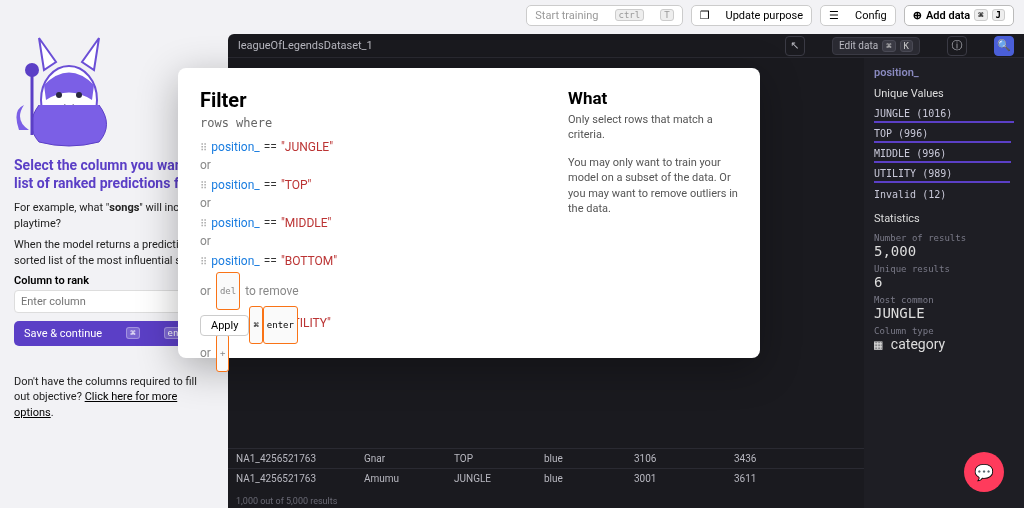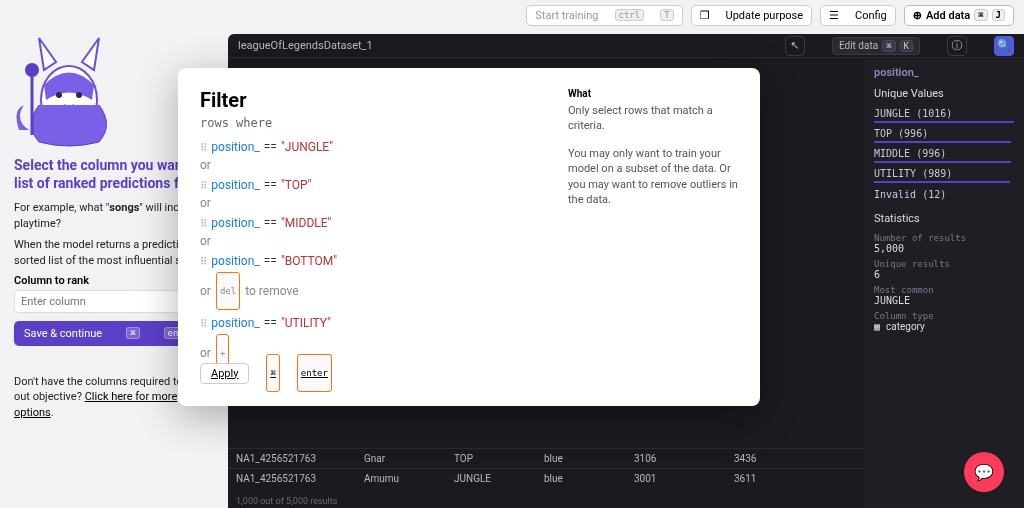--- a/index.html
+++ b/index.html
@@ -26,36 +26,36 @@
 .data-row { display:flex; height:20px; align-items:center; border-top:1px solid #2a2a32; }
 .data-row > div { padding:0 8px; }
 .c0{width:128px;} .c1{width:90px;} .c2{width:90px;} .c3{width:90px;} .c4{width:100px;} .c5{width:100px;}
 .footer-count { position:absolute; bottom:0; left:0; font-size:9px; color:#6a6a75; padding:2px 8px; }
 .right-panel { position:absolute; right:0; top:24px; bottom:0; width:160px; background:#1e1e24; padding:8px 10px; font-size:10px; }
 .rp-title { color:#8a8ac0; font-weight:600; margin-bottom:8px; font-size:11px; }
 .rp-section { font-size:11px; margin-bottom:8px; color:#ddd; }
 .uv-row { font-family:monospace; font-size:10px; margin-bottom:2px; color:#c8c8d8; }
 .uv-bar { height:2px; background:#5b3fc6; margin-bottom:5px; }
 .stat-label { font-family:monospace; color:#7a7a88; font-size:9px; margin-top:5px; }
-.stat-val { font-family:monospace; color:#ddd; font-size:10px; }
-.modal { position:absolute; left:178px; top:68px; width:582px; height:338px; background:#fff; border-radius:8px; box-shadow:0 10px 40px rgba(0,0,0,.3); padding:20px 22px; display:flex; gap:30px; }
+.stat-val { font-family:monospace; color:#ddd; font-size:14px; }
+.modal { position:absolute; left:178px; top:68px; width:582px; height:290px; background:#fff; border-radius:8px; box-shadow:0 10px 40px rgba(0,0,0,.3); padding:20px 22px; display:flex; gap:30px; }
 .modal-left { flex:1; }
 .modal-title { font-size:20px; font-weight:700; margin-bottom:4px; }
 .subhead { font-family:monospace; font-size:12px; color:#666; margin-bottom:10px; }
 .filter-row { font-family:monospace; font-size:12px; display:flex; align-items:center; gap:4px; margin-bottom:4px; }
 .grip { color:#aaa; font-size:10px; cursor:grab; }
 .col-name { color:#1a7de0; }
 .op { color:#333; }
 .val { color:#b33; }
 .or-row { font-family:monospace; font-size:12px; color:#888; margin:2px 0 6px 0; display:flex; gap:5px; align-items:center;}
 .lilkbd { border:1px solid #f97316; border-radius:3px; padding:13px 3px; font-size:9px; font-family:monospace; background:#fafafa; }
-.apply-area { position:absolute; bottom:14px; left:22px; display:flex; gap:17px; align-items:center;text-decoration:underline; }
+.apply-area { position:absolute; bottom:14px; left:22px; display:flex; gap:0; align-items:center; }
 .apply-btn { border:1px solid #ccc; background:#fff; padding:3px 10px; border-radius:4px; font-size:11px; }
 .modal-right { width:170px; font-size:11px; color:#444; }
-.mr-h { font-weight:700; font-size:10px; margin-bottom:4px; color:#000; }
+.mr-h { font-weight:700; font-size:17px; margin-bottom:4px; color:#000; }
 .mr-p { font-size:11px; line-height:1.4; margin-bottom:12px; color:#555;}
 .partial-col { position:absolute; left:756px; top:28px; font-size:10px; color:#9a9ab0; font-family:monospace; }
 .fab { position:absolute; right:20px; bottom:16px; width:40px; height:40px; border-radius:50%; background:#ff3b5c; display:flex; align-items:center; justify-content:center; color:#fff; }
 .overlay-dim { position:absolute; inset:0; background:rgba(240,240,244,.6); pointer-events:none; }
 a.link { text-decoration:underline; color:#000; }
 </style>
 </head>
 <body>
 
 <div class="overlay-dim"></div>

